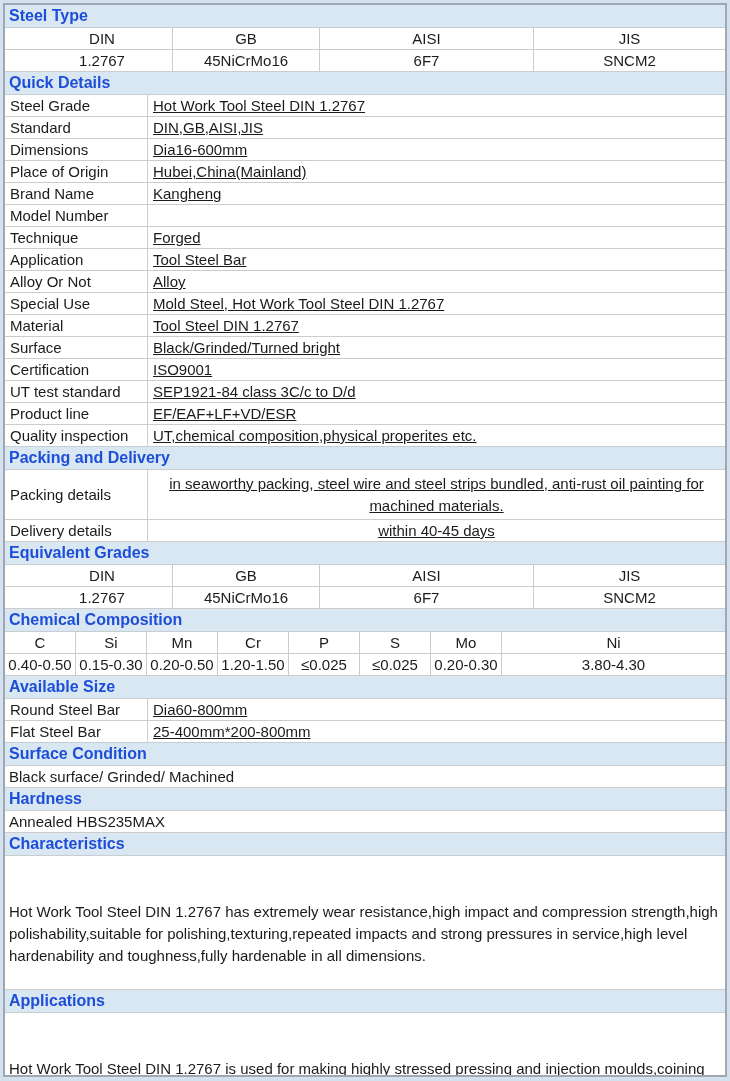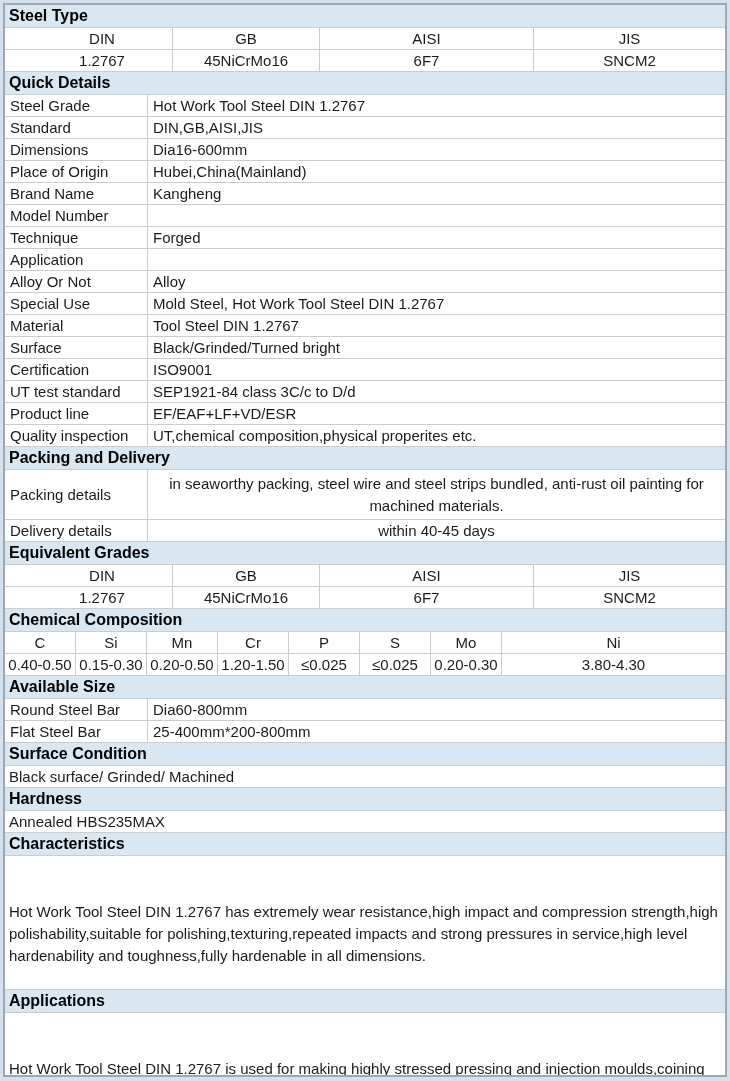--- a/index.html
+++ b/index.html
@@ -17,21 +17,21 @@
     left: 3px; top: 3px;
     width: 724px; height: 1074px;
     background: #ffffff;
     border: 2px solid #9fa8b0;
     overflow: hidden;
   }
   .sec-header {
     height: 23px;
     background: #d9e7f2;
     border-bottom: 1px solid #c6cdd3;
-    color: #000000;
+    color: #1d4ed8;
     font-weight: bold;
     font-size: 16px;
     line-height: 22px;
     padding-left: 4px;
   }
   .row {
     display: flex;
     border-bottom: 1px solid #cccccc;
     height: 22px;
     align-items: stretch;
@@ -49,21 +49,21 @@
   
   .grid4 > .cell:nth-child(1) { width: 141px; margin-left: 27px; }
   .grid4 > .cell:nth-child(2) { width: 147px; }
   .grid4 > .cell:nth-child(3) { width: 214px; }
   .grid4 > .cell:nth-child(4) { flex: 1; border-right: none; }
   
   .grid8 > .cell { width: 71px; padding: 0 2px; }
   .grid8 > .cell:last-child { flex: 1; border-right: none; }
   
   .kv > .label { width: 143px; }
-  .kv > .value { flex: 1; border-right: none; }
+  .kv > .value { flex: 1; border-right: none; text-decoration: underline; }
   
   .wrap { white-space: normal; line-height: 22px; }
   .para {
     border-bottom: 1px solid #cccccc;
     padding: 2px 6px 2px 4px;
     line-height: 22px;
     margin-top: 43px;
   }
   .para.gap-bottom { padding-bottom: 22px; }
   .para.last { border-bottom: none; }
@@ -116,20 +116,21 @@
   </div>
   <div class="row kv">
     <div class="cell label">Model Number</div>
   </div>
   <div class="row kv">
     <div class="cell label">Technique</div>
     <div class="cell value">Forged</div>
   </div>
   <div class="row kv">
     <div class="cell label">Application</div>
+    <div class="cell value">Tool Steel Bar</div>
   </div>
   <div class="row kv">
     <div class="cell label">Alloy Or Not</div>
     <div class="cell value">Alloy</div>
   </div>
   <div class="row kv">
     <div class="cell label">Special Use</div>
     <div class="cell value">Mold Steel, Hot Work Tool Steel DIN 1.2767</div>
   </div>
   <div class="row kv">

